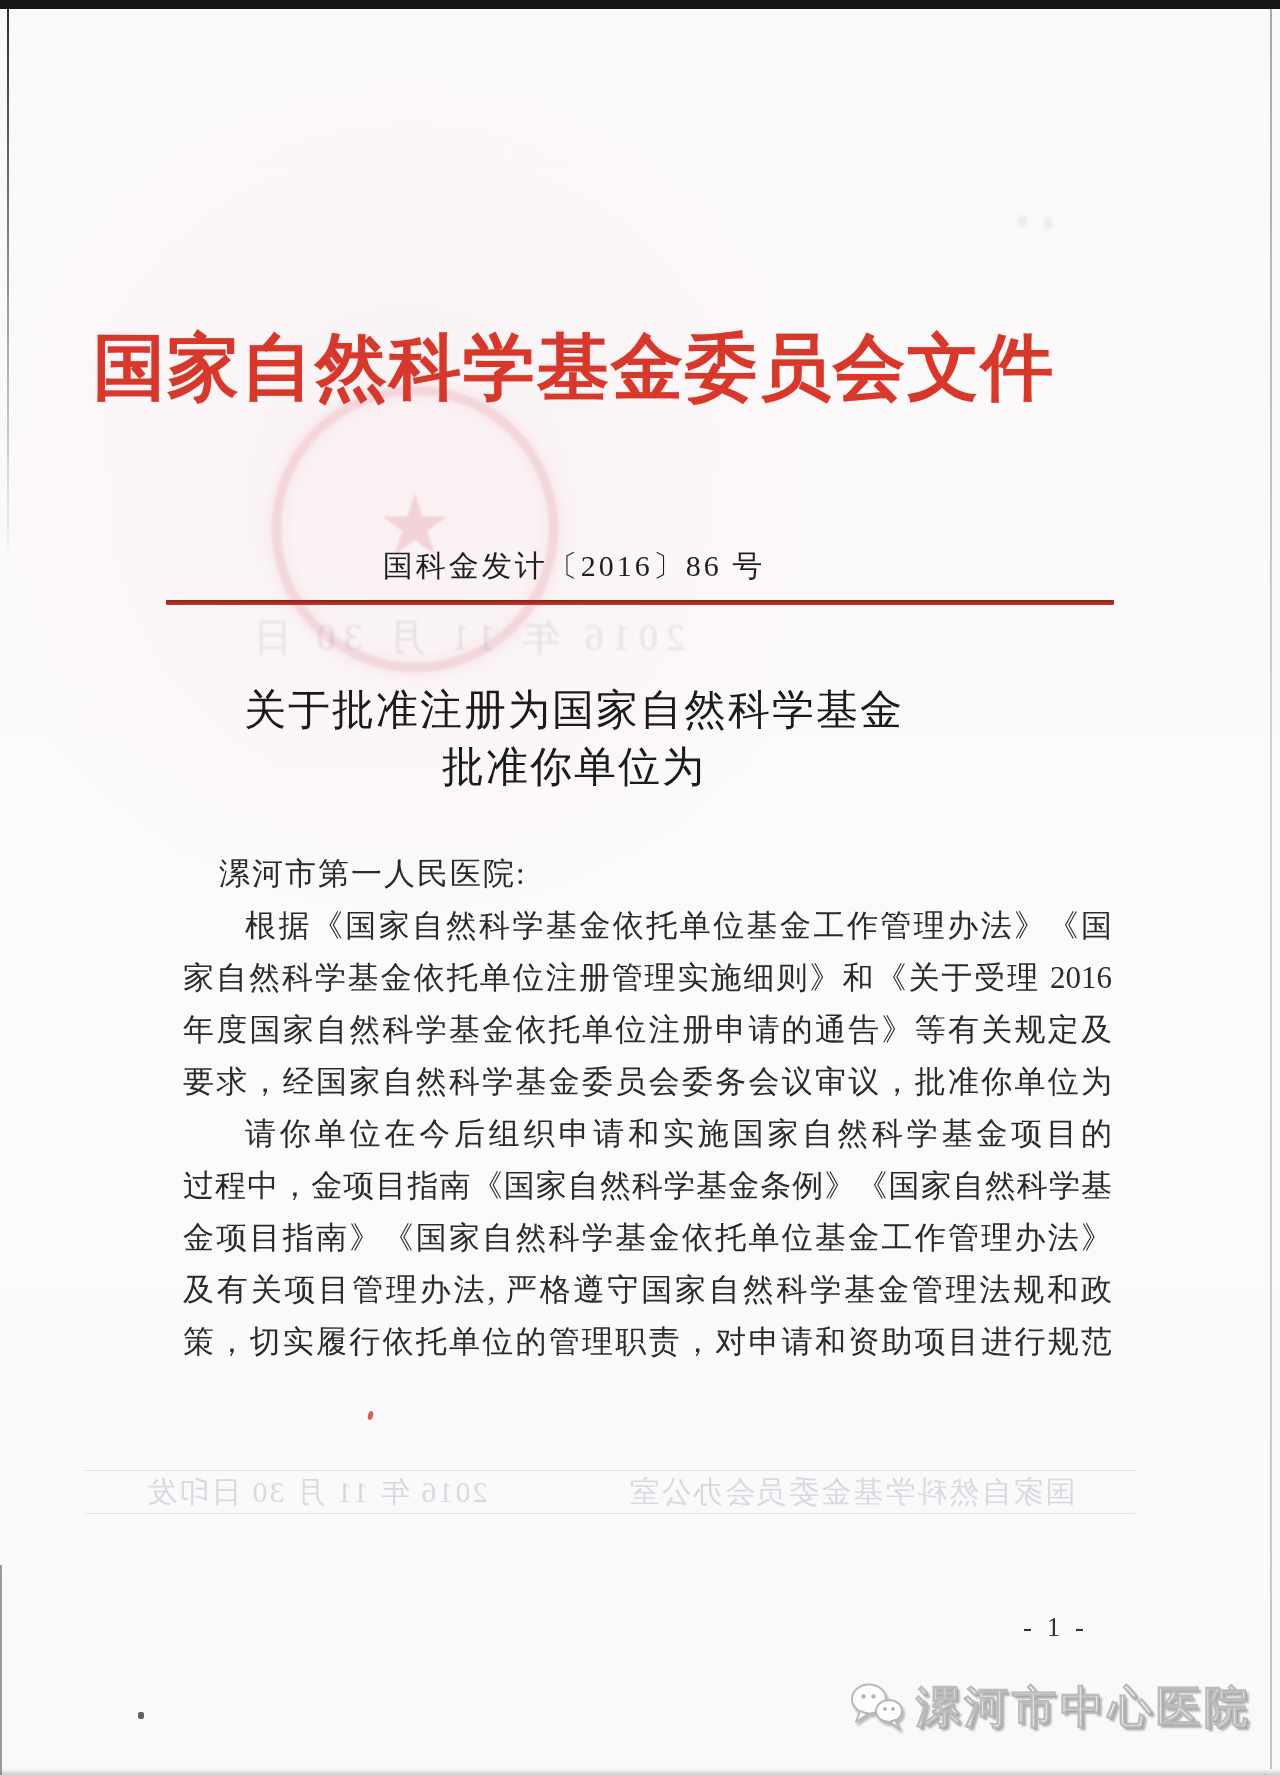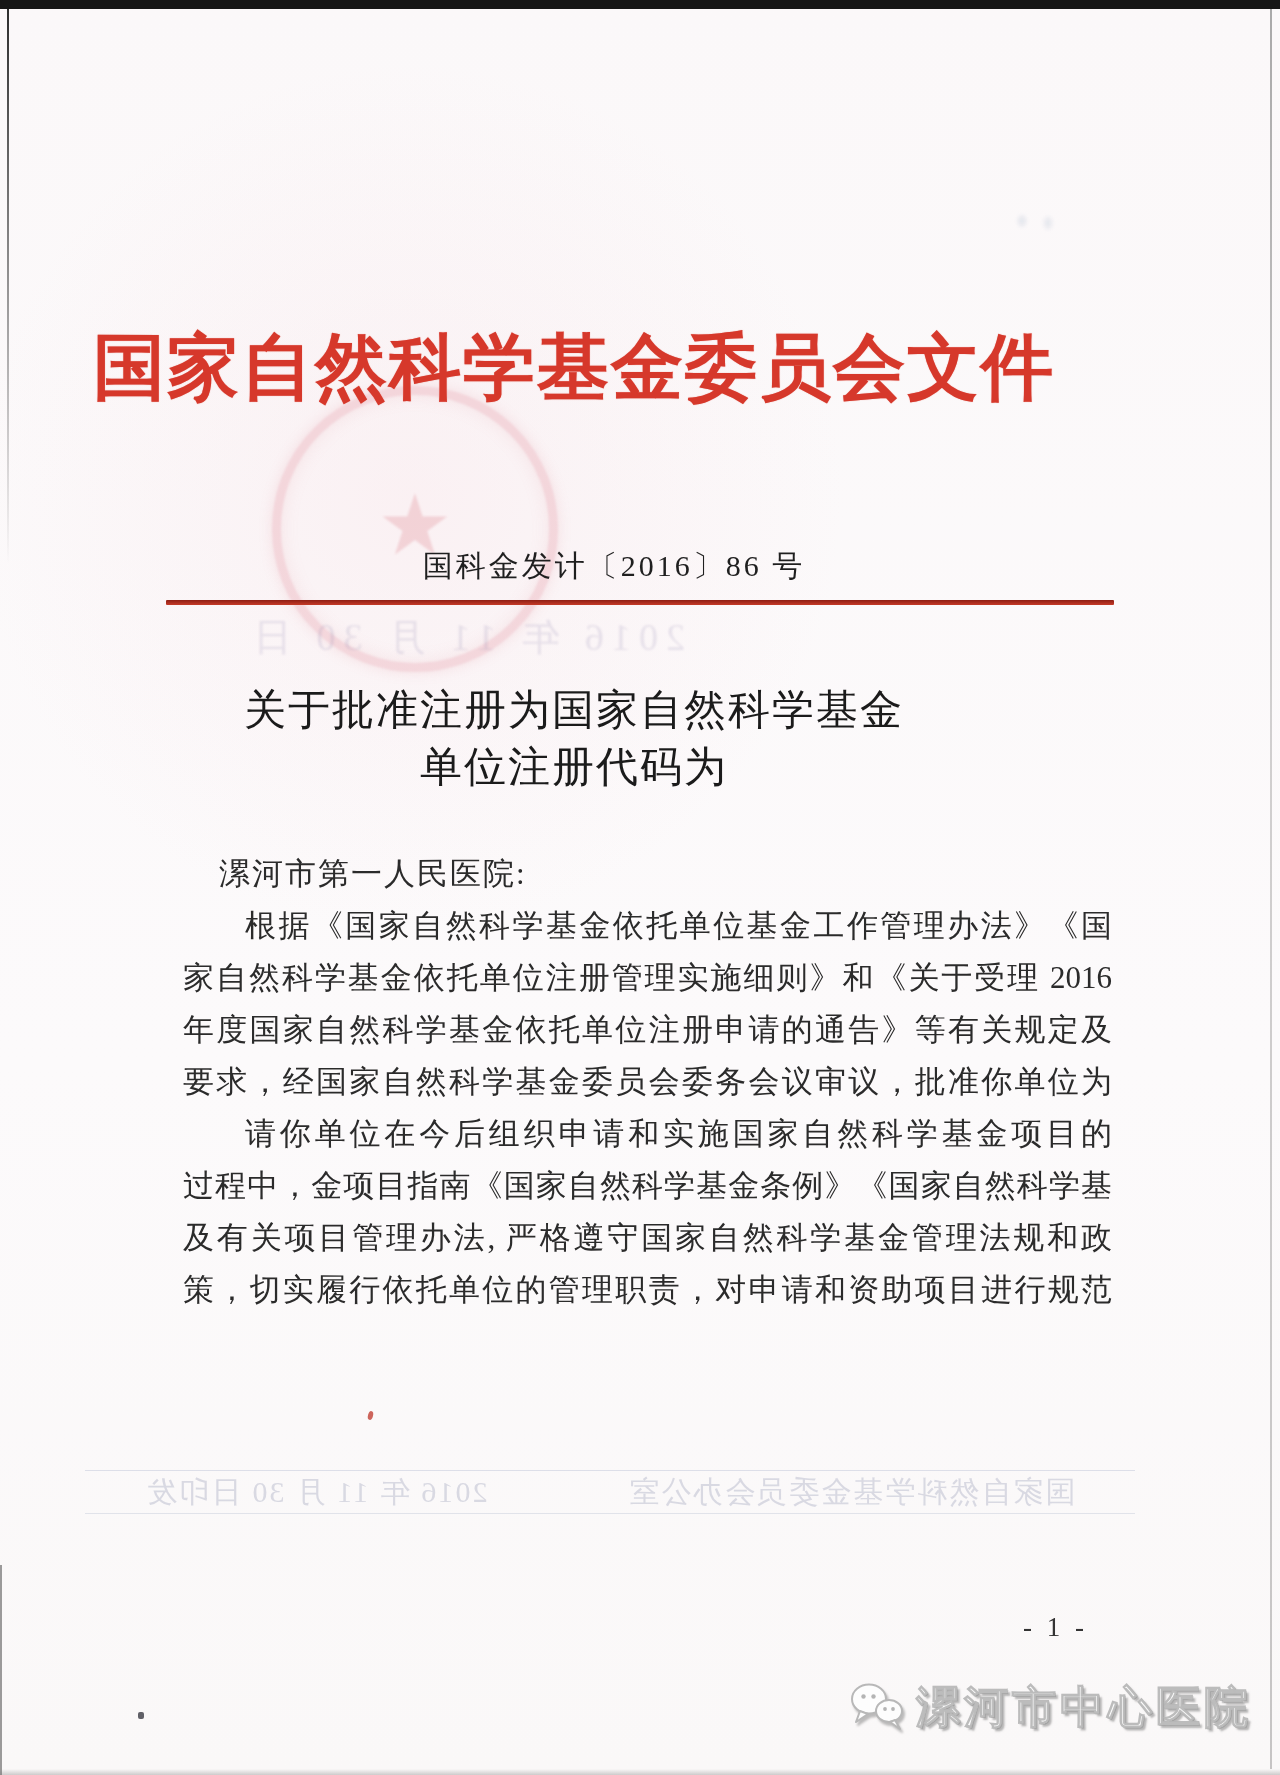--- a/index.html
+++ b/index.html
@@ -31,21 +31,21 @@
 
   
   .seal { position:absolute; left:272px; top:386px; width:268px; height:268px;
     border:9px solid rgba(223,133,145,.26); border-radius:50%;
     box-shadow:0 0 14px rgba(223,133,145,.18), inset 0 0 18px rgba(223,133,145,.14);
     filter:blur(1px); }
   .seal-star { position:absolute; left:50%; top:50%; transform:translate(-50%,-54%);
     font-family:"DejaVu Sans",sans-serif; font-size:84px; color:rgba(224,138,150,.30); }
 
   .doc-number { position:absolute; top:546px; left:0; width:1148px; text-align:center;
-    font-size:30px; letter-spacing:3px; color:#1f1f1f; white-space:nowrap;padding-left:40px; }
+    font-size:30px; letter-spacing:3px; color:#1f1f1f; white-space:nowrap; }
 
   .red-rule { position:absolute; top:600px; left:166px; width:948px; height:5px;
     background:linear-gradient(180deg,#8f1f14,#c53a28); border-radius:1px; }
 
   .ghost-date { position:absolute; top:612px; left:228px; width:474px; text-align:center;
     font-size:38px; letter-spacing:8px; color:rgba(148,140,180,.20);
     transform:scaleX(-1); filter:blur(1.2px); white-space:nowrap; }
 
   .notice-title { position:absolute; top:682px; left:0; width:1148px; text-align:center;
     font-size:42px; font-weight:normal; line-height:57px; letter-spacing:2px; color:#1b1b1b; }
@@ -104,31 +104,32 @@
   <div class="header-title">国家自然科学基金委员会文件</div>
 
   <div class="doc-number">国科金发计〔2016〕86 号</div>
 
   <div class="red-rule"></div>
 
   <div class="ghost-date">2016 年 11 月 30 日</div>
 
   <div class="notice-title">
     <div>关于批准注册为国家自然科学基金</div>
-    <div>单位注册代码为</div>
+    <div>批准你单位为</div>
   </div>
 
   <div class="body-block">
     <div class="salutation">漯河市第一人民医院:</div>
     <div class="body-line indent">根据《国家自然科学基金依托单位基金工作管理办法》《国</div>
     <div class="body-line">家自然科学基金依托单位注册管理实施细则》和《关于受理 2016</div>
     <div class="body-line">年度国家自然科学基金依托单位注册申请的通告》等有关规定及</div>
     <div class="body-line">要求，经国家自然科学基金委员会委务会议审议，批准你单位为</div>
     <div class="body-line indent">请你单位在今后组织申请和实施国家自然科学基金项目的</div>
     <div class="body-line">过程中，金项目指南《国家自然科学基金条例》《国家自然科学基</div>
+    <div class="body-line">金项目指南》《国家自然科学基金依托单位基金工作管理办法》</div>
     <div class="body-line">及有关项目管理办法, 严格遵守国家自然科学基金管理法规和政</div>
     <div class="body-line">策，切实履行依托单位的管理职责，对申请和资助项目进行规范</div>
   </div>
 
   <div class="speck-red"></div>
   <div class="speck-dark"></div>
 
   <div class="ghost-footer">
     <span>国家自然科学基金委员会办公室</span>
     <span>2016 年 11 月 30 日印发</span>

